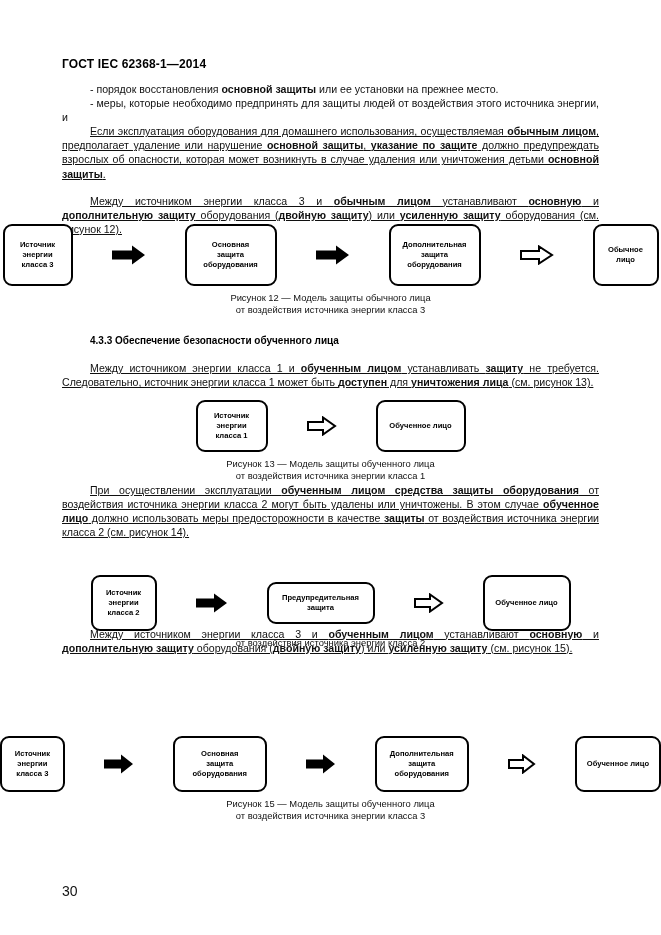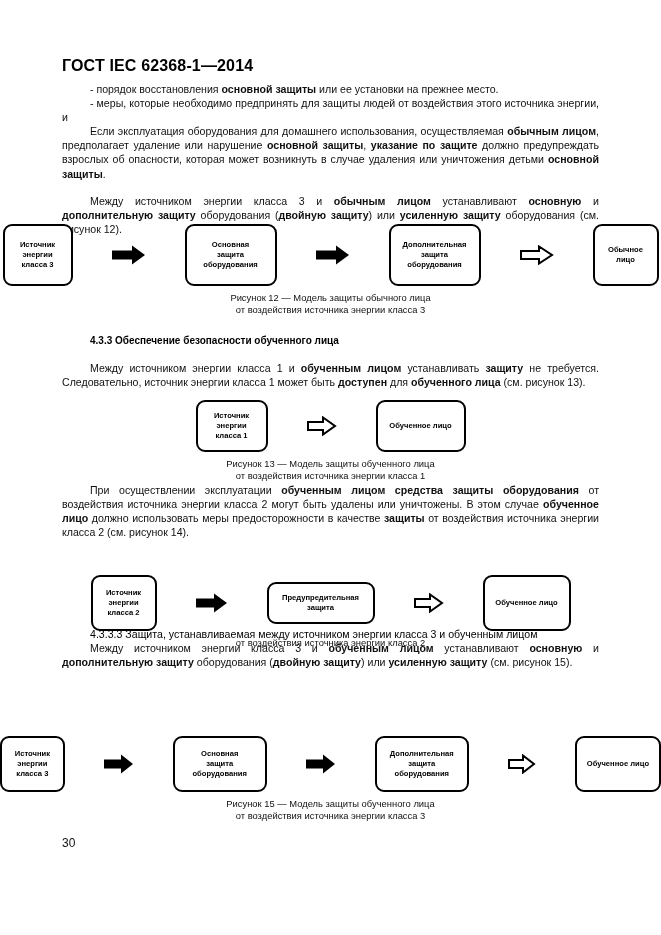--- a/index.html
+++ b/index.html
@@ -21,41 +21,41 @@
     height: 935px;
     box-sizing: border-box;
     padding: 0;
   }
 
   
   .doc-header {
     position: absolute;
     left: 62px;
     top: 57px;
-    font-size: 16px;
+    font-size: 12px;
     font-weight: bold;
     letter-spacing: 0.15px;
   }
 
   
   .content {
     position: absolute;
     left: 62px;
     top: 82px;
     width: 537px;
   }
   p.body {
     margin: 0;
     font-size: 10.6px;
     line-height: 14.1px;
     text-align: justify;
     text-justify: inter-word;
     color: #101010;
   }
-  p.body.indent { text-indent: 28px; }
+  p.body.indent { text-indent: 28px; text-decoration: underline; }
   p.body.dash { text-indent: 28px; }
   p.gap-before { margin-top: 13px; }
   b { font-weight: bold; }
 
   h4.section {
     margin: 0;
     font-size: 10px;
     font-weight: bold;
     line-height: 14px;
     text-indent: 28px;
@@ -112,22 +112,22 @@
 
   
   #figure-12 { position: absolute; left: 0; top: 224px; width: 661px; }
   #figure-13 { position: absolute; left: 0; top: 400px; width: 661px; }
   #figure-14 { position: absolute; left: 0; top: 575px; width: 661px; }
   #figure-15 { position: absolute; left: 0; top: 736px; width: 661px; }
 
   .page-number {
     position: absolute;
     left: 62px;
-    top: 836px;
-    font-size: 12px;
+    top: 883px;
+    font-size: 14px;
     color: #111;
   }
 </style>
 </head>
 <body>
 
 <div class="page">
 
   <div class="doc-header">ГОСТ IEC 62368-1—2014</div>
 
@@ -138,29 +138,28 @@
     <p class="body dash"><span>- меры, которые необходимо предпринять для защиты людей от воздействия этого источника энергии, и</span></p>
 
     <p class="body indent"><span>Если эксплуатация оборудования для домашнего использования, осуществляемая </span><b>обычным лицом</b><span>, предполагает удаление или нарушение </span><b>основной защиты</b><span>, </span><b>указание по защите</b><span> должно предупреждать взрослых об опасности, которая может возникнуть в случае удаления или уничтожения детьми </span><b>основной защиты</b><span>.</span></p>
 
     <p class="body indent gap-before"><span>Между источником энергии класса 3 и </span><b>обычным лицом</b><span> устанавливают </span><b>основную</b><span> и </span><b>дополнительную защиту</b><span> оборудования (</span><b>двойную защиту</b><span>) или </span><b>усиленную защиту</b><span> оборудования (см. рисунок 12).</span></p>
 
     <div style="height:98px"></div>
 
     <h4 class="section">4.3.3 Обеспечение безопасности обученного лица</h4>
 
-    <p class="body indent gap-before"><span>Между источником энергии класса 1 и </span><b>обученным лицом</b><span> устанавливать </span><b>защиту</b><span> не требуется. Следовательно, источник энергии класса 1 может быть </span><b>доступен</b><span> для </span><b>обученного лица</b><span> (см. рисунок 13).</span></p>
+    <p class="body indent gap-before"><span>Между источником энергии класса 1 и </span><b>обученным лицом</b><span> устанавливать </span><b>защиту</b><span> не требуется. Следовательно, источник энергии класса 1 может быть </span><b>доступен</b><span> для </span><b>уничтожения лица</b><span> (см. рисунок 13).</span></p>
 
     <div style="height:94px"></div>
 
     <p class="body indent"><span>При осуществлении эксплуатации </span><b>обученным лицом средства защиты оборудования</b><span> от воздействия источника энергии класса 2 могут быть удалены или уничтожены. В этом случае </span><b>обученное лицо</b><span> должно использовать меры предосторожности в качестве </span><b>защиты</b><span> от воздействия источника энергии класса 2 (см. рисунок 14).</span></p>
 
     <div style="height:87px"></div>
 
-    <h4 class="subsection">4.3.3.3 Защита, устанавливаемая между источником энергии класса 3 и обученным лицом</h4>
 
     <p class="body indent"><span>Между источником энергии класса 3 и </span><b>обученным лицом</b><span> устанавливают </span><b>основную</b><span> и </span><b>дополнительную защиту</b><span> оборудования (</span><b>двойную защиту</b><span>) или </span><b>усиленную защиту</b><span> (см. рисунок 15).</span></p>
 
   </div>
 
   <figure class="figure" id="figure-12">
     <div class="flow">
       <div class="node" style="width:70px;height:62px;">
         <div>
           <span>Источник</span>

